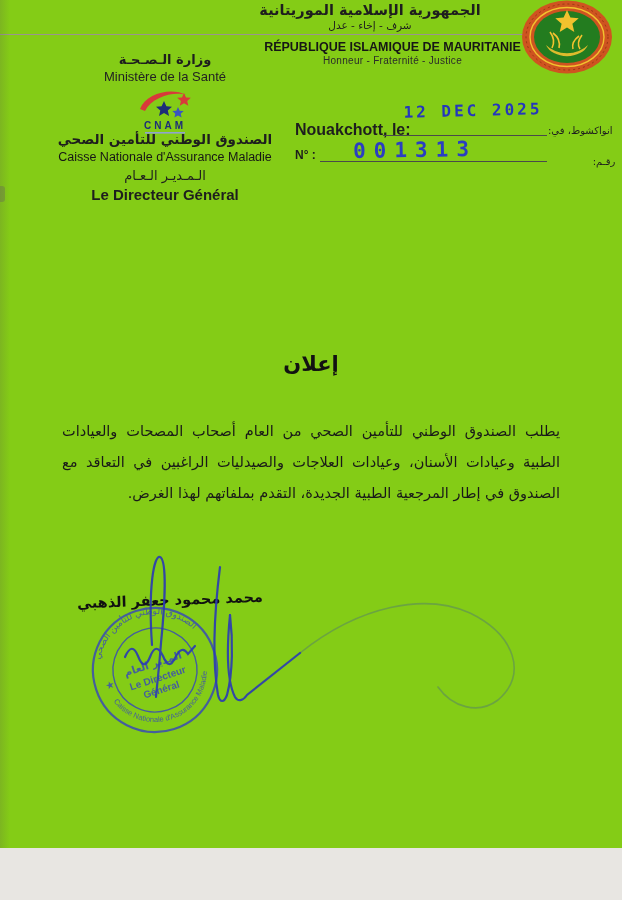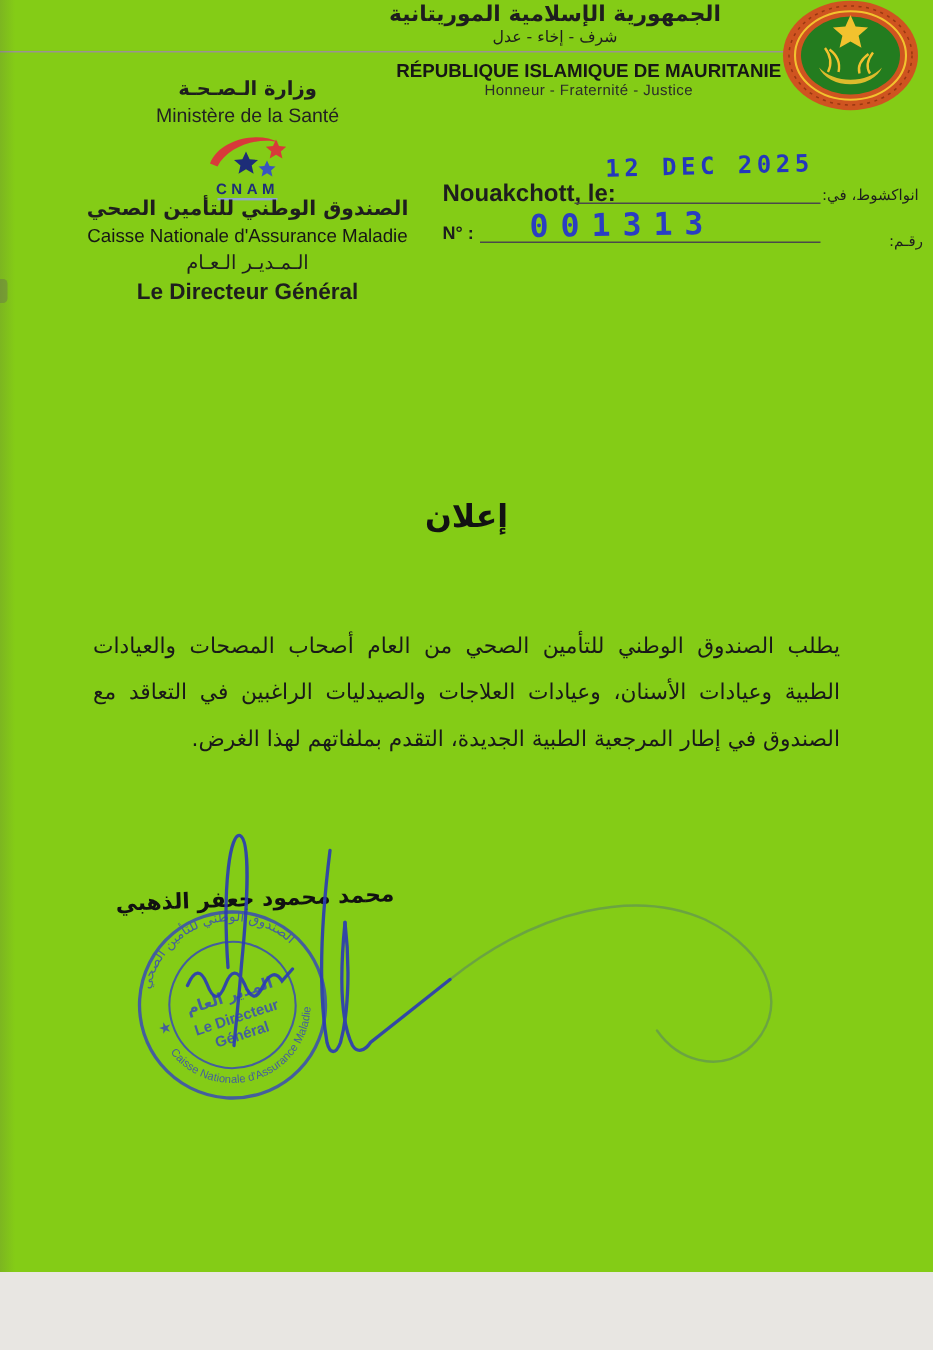--- a/index.html
+++ b/index.html
@@ -48,21 +48,21 @@
     letter-spacing:3px; color:#2437bd; transform:rotate(-1.5deg); white-space:nowrap; }
   .ref-num-fr { top:148px; left:295px; font-weight:bold; font-size:12px; }
   .ref-line2 { top:146px; left:320px; width:227px; height:16px;
     border-bottom:1.2px solid #4a4a4a; }
   .ref-num-ar { top:156px; left:590px; width:28px; font-size:10px; text-align:center; }
   .num-stamp { top:138px; left:330px; width:170px; text-align:center;
     font-family:"DejaVu Sans Mono", monospace; font-weight:bold; font-size:21px;
     letter-spacing:8px; color:#2a3ec2; transform:rotate(-1deg); white-space:nowrap; }
 
   
-  .ann-title { top:332px; left:0; width:622px; text-align:center;
+  .ann-title { top:352px; left:0; width:622px; text-align:center;
     font-weight:bold; font-size:21px; color:#121212; }
   .ann-body { top:416px; left:62px; width:498px; }
   .ann-body p {
     direction:rtl; text-align:justify; font-family:"DejaVu Sans", sans-serif;
     font-size:14.5px; line-height:2.15; color:#191919; margin-bottom:6px;
   }
 
   
   .signer-name { top:592px; left:70px; width:200px; text-align:center;
     font-weight:bold; font-size:14.5px; color:#111; transform:rotate(-2deg); z-index:5; }

